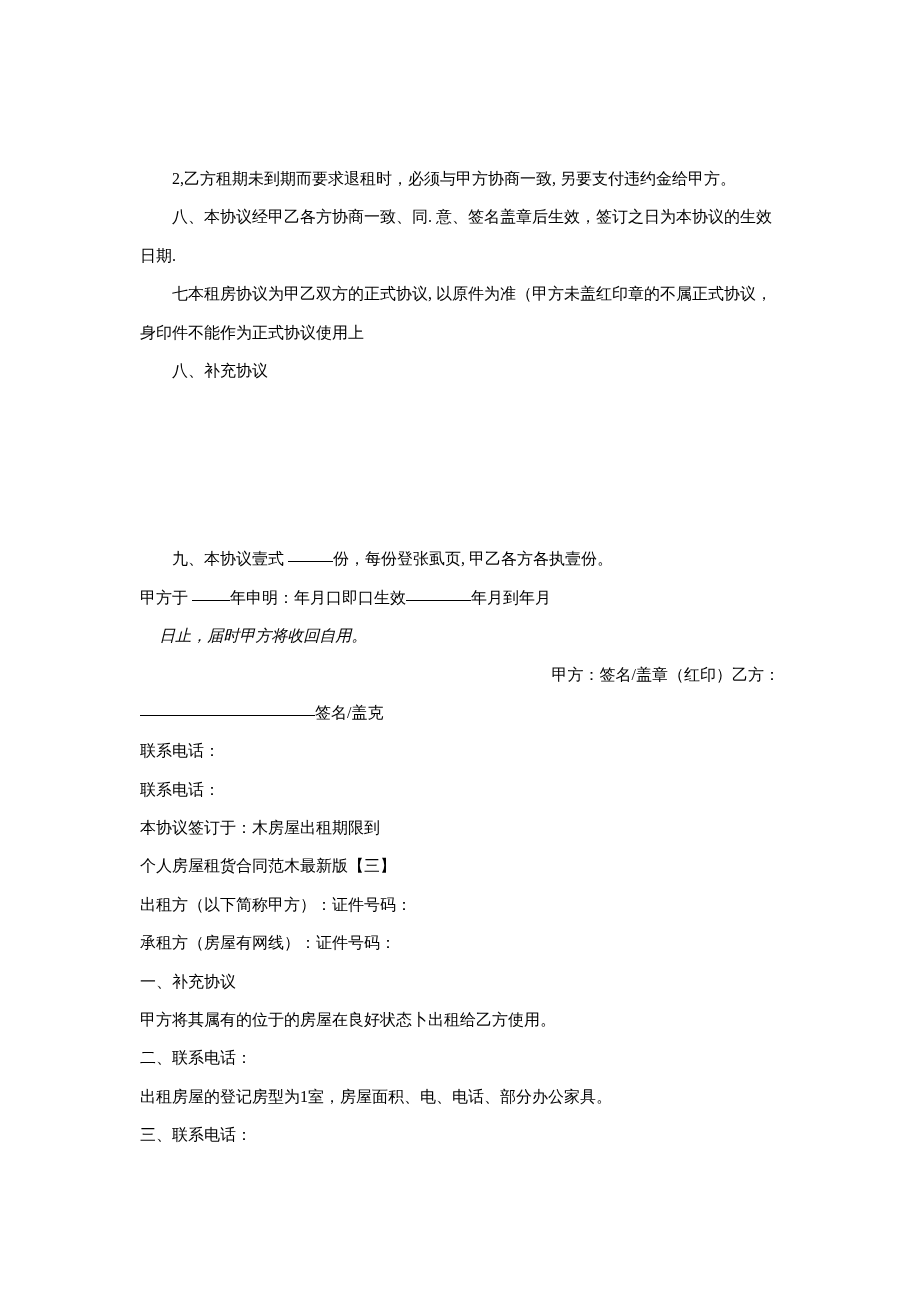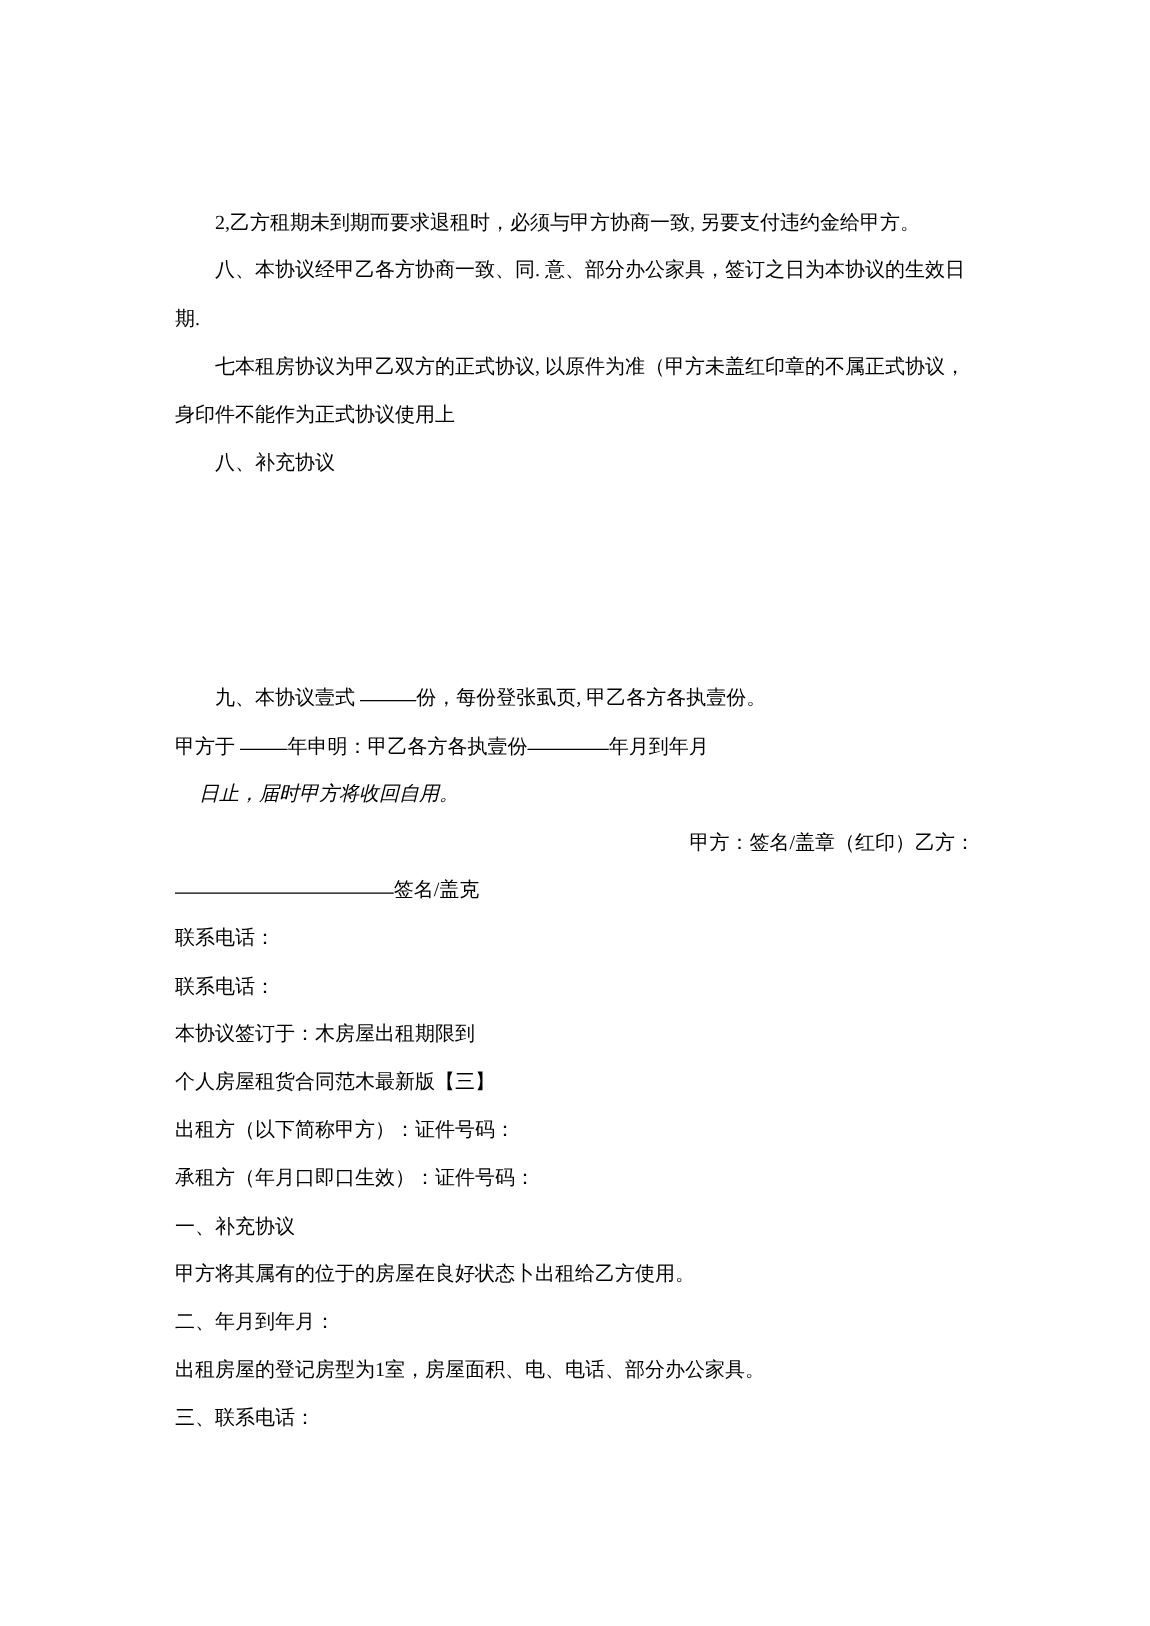--- a/index.html
+++ b/index.html
@@ -44,44 +44,44 @@
     .underline-w3 { width: 65px; }
     .underline-w4 { width: 175px; }
     .gap {
       height: 150px;
     }
   </style>
 </head>
 <body>
 
 <div class="para">2,乙方租期未到期而要求退租时，必须与甲方协商一致, 另要支付违约金给甲方。</div>
-<div class="para">八、本协议经甲乙各方协商一致、同. 意、部分办公家具，签订之日为本协议的生效日期.</div>
+<div class="para">八、本协议经甲乙各方协商一致、同. 意、签名盖章后生效，签订之日为本协议的生效日期.</div>
 <div class="para">七本租房协议为甲乙双方的正式协议, 以原件为准（甲方未盖红印章的不属正式协议，身印件不能作为正式协议使用上</div>
 <div class="para">八、补充协议</div>
 
 <div class="gap"></div>
 
 <div class="para">
   <span>九、本协议壹式 </span><span class="underline-thin underline-w1"></span><span>份，每份登张虱页, 甲乙各方各执壹份。</span>
 </div>
 
 <div class="para-no-indent">
-  <span>甲方于 </span><span class="underline-thin underline-w2"></span><span>年申明：甲乙各方各执壹份</span><span class="underline-thin underline-w3"></span><span>年月到年月</span>
+  <span>甲方于 </span><span class="underline-thin underline-w2"></span><span>年申明：年月口即口生效</span><span class="underline-thin underline-w3"></span><span>年月到年月</span>
 </div>
 
 <div class="indent-small">日止，届时甲方将收回自用。</div>
 <div class="indent-med">甲方：签名/盖章（红印）乙方：</div>
 
 <div class="para-no-indent">
   <span class="underline-thin underline-w4"></span><span>签名/盖克</span>
 </div>
 
 <div class="para-no-indent">联系电话：</div>
 <div class="para-no-indent">联系电话：</div>
 <div class="para-no-indent">本协议签订于：木房屋出租期限到</div>
 <div class="para-no-indent">个人房屋租货合同范木最新版【三】</div>
 <div class="para-no-indent">出租方（以下简称甲方）：证件号码：</div>
-<div class="para-no-indent">承租方（年月口即口生效）：证件号码：</div>
+<div class="para-no-indent">承租方（房屋有网线）：证件号码：</div>
 <div class="para-no-indent">一、补充协议</div>
 <div class="para-no-indent">甲方将其属有的位于的房屋在良好状态卜出租给乙方使用。</div>
-<div class="para-no-indent">二、年月到年月：</div>
+<div class="para-no-indent">二、联系电话：</div>
 <div class="para-no-indent">出租房屋的登记房型为1室，房屋面积、电、电话、部分办公家具。</div>
 <div class="para-no-indent">三、联系电话：</div>
 
 </body></html>

